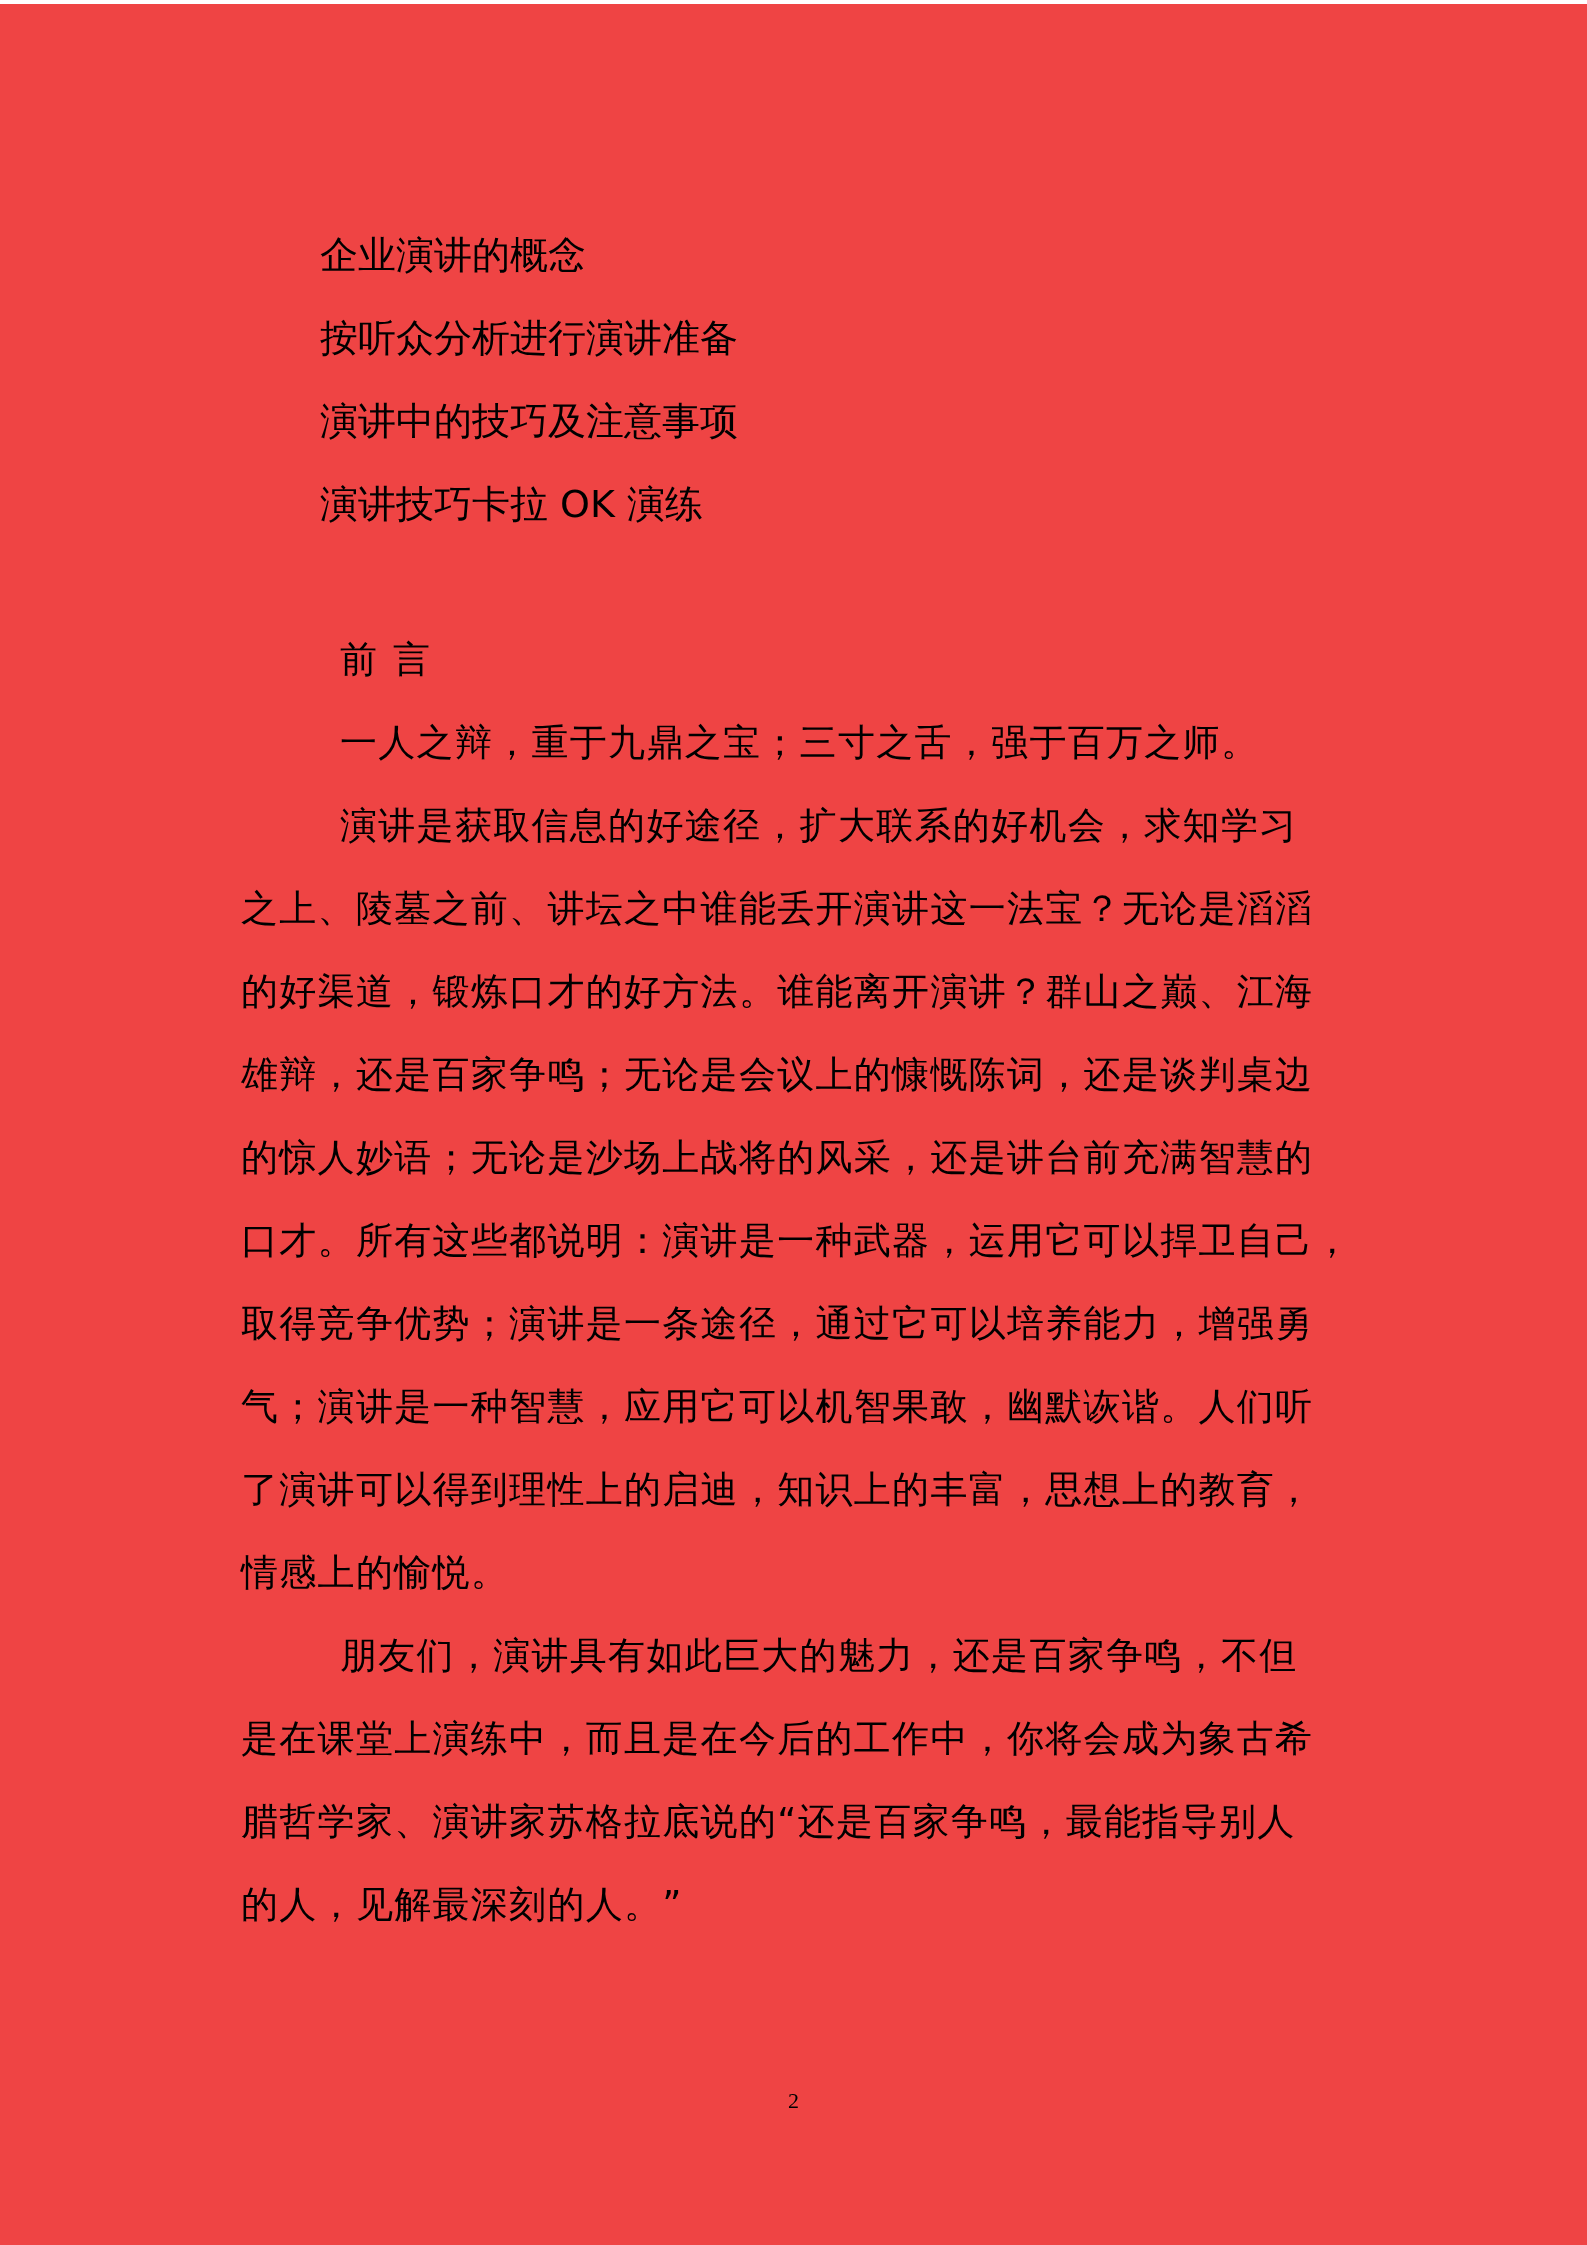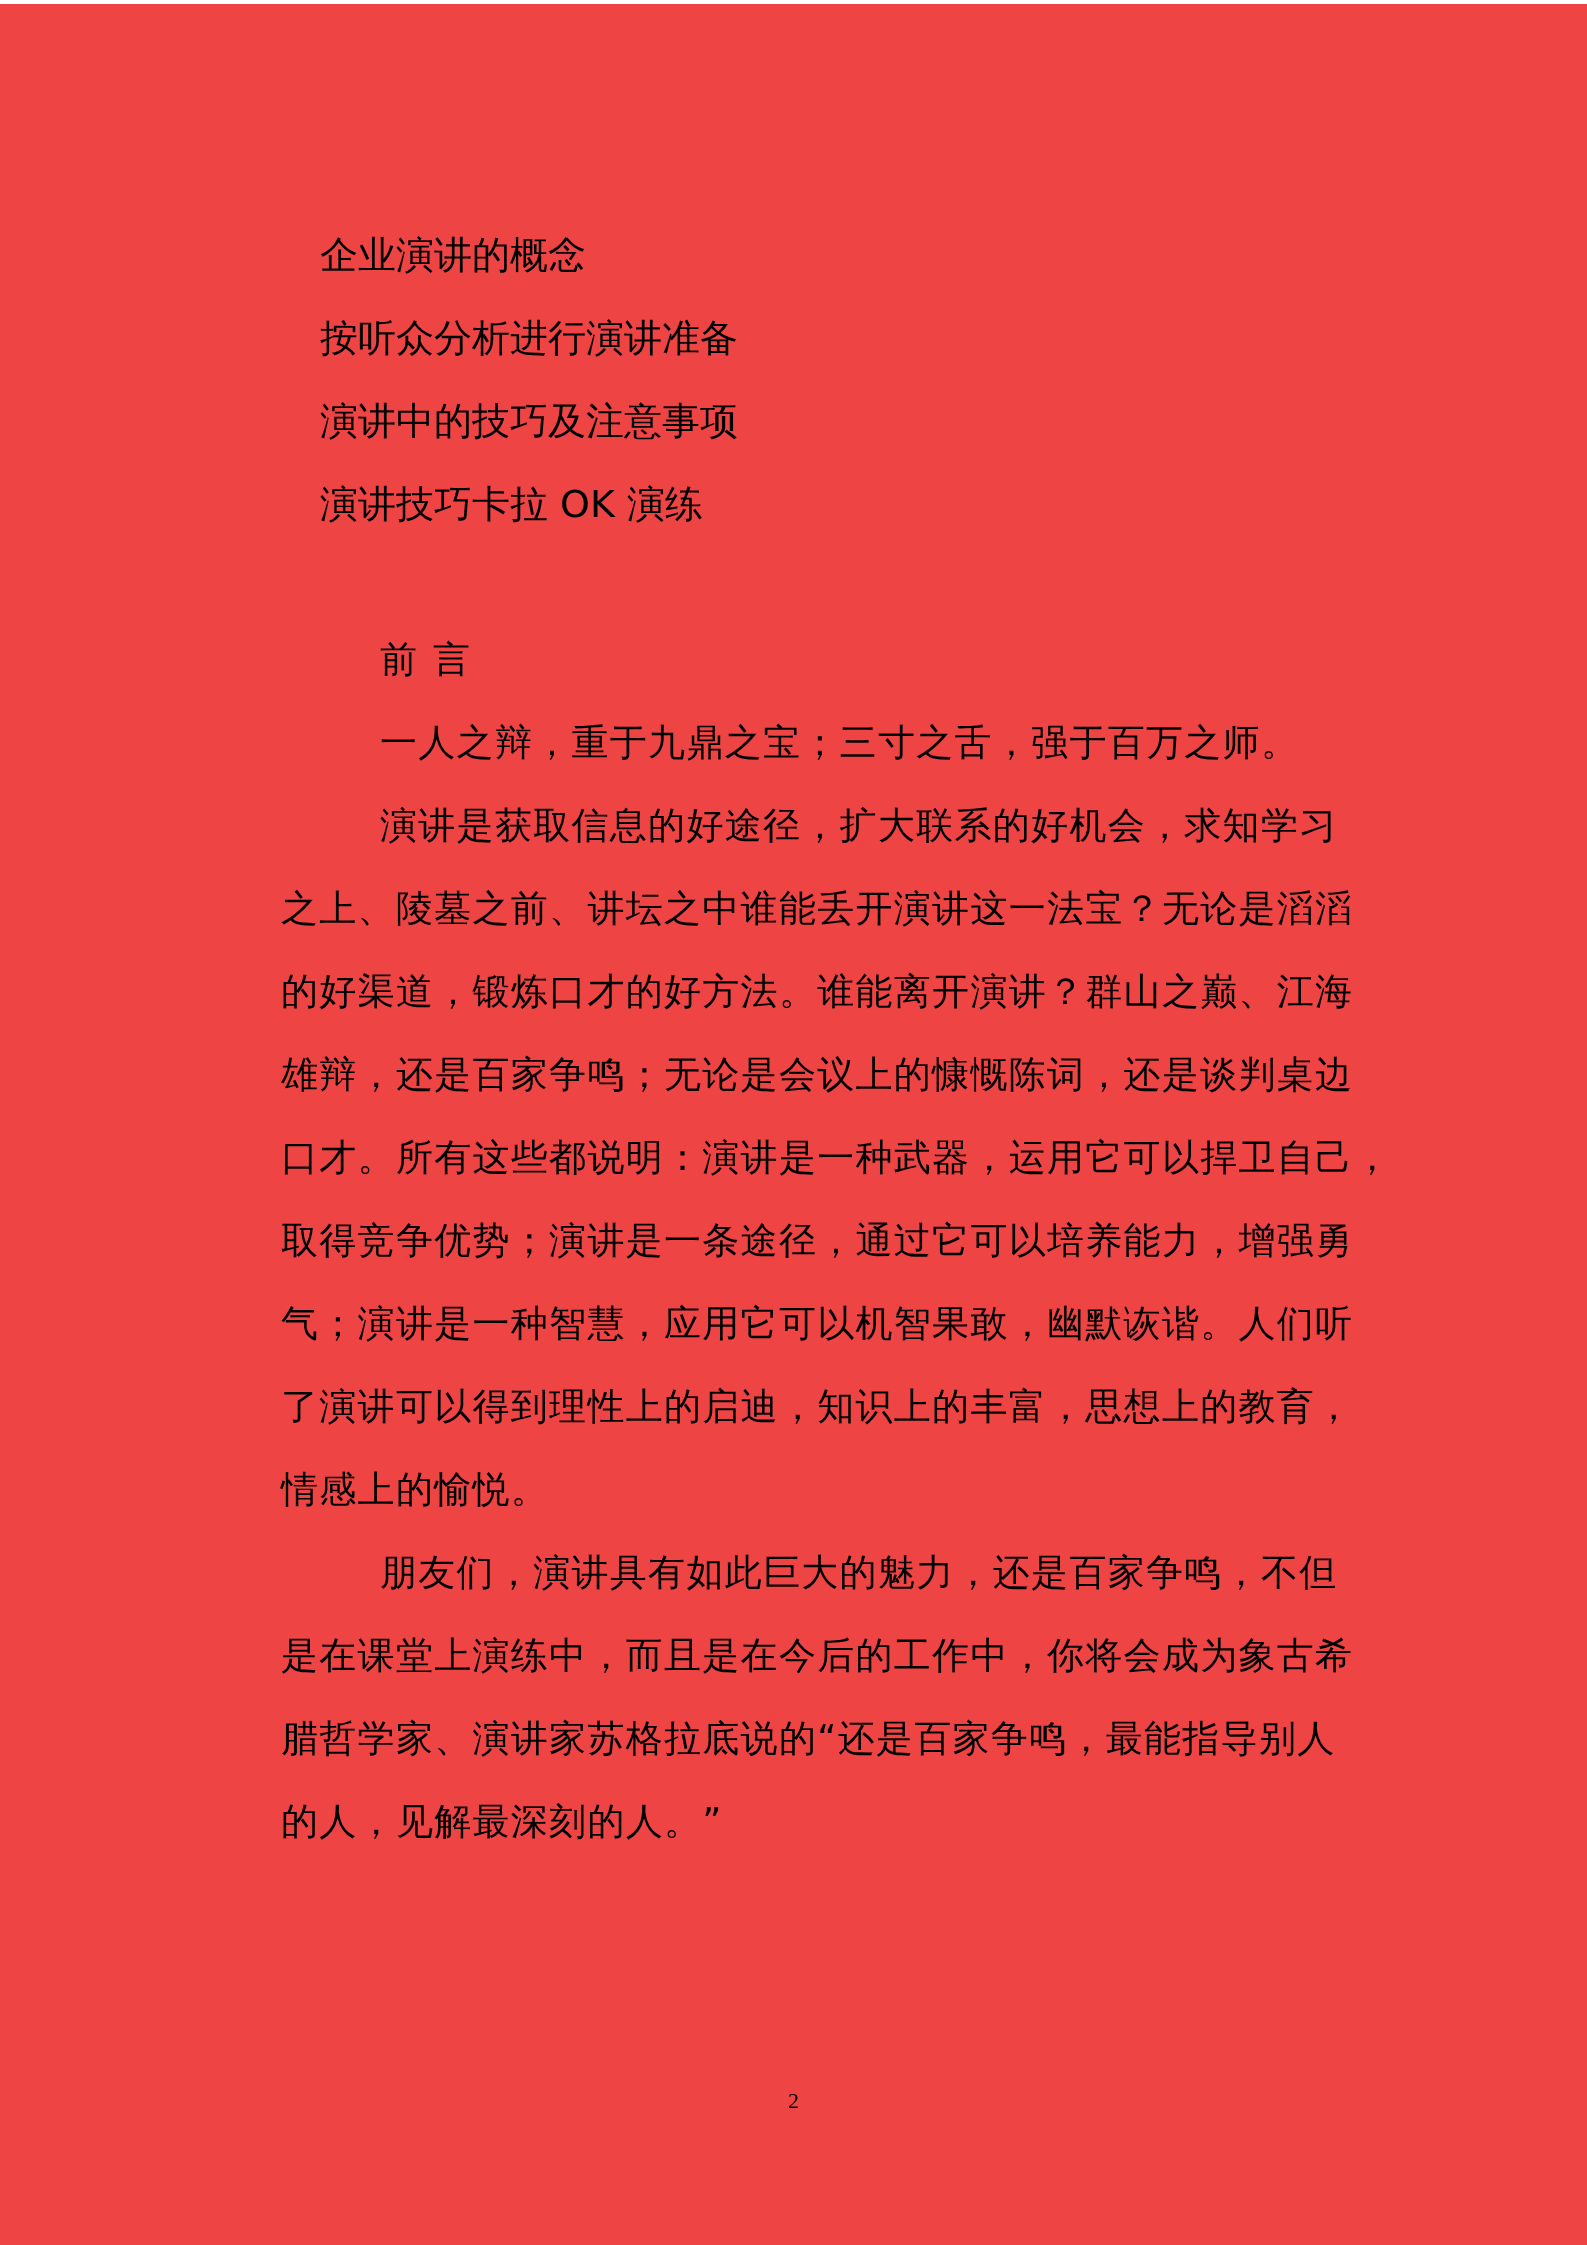--- a/index.html
+++ b/index.html
@@ -39,21 +39,20 @@
       left: 241px;
       top: 614px;
       width: 1110px;
     }
     .line {
       font-size: 37px;
       line-height: 83px;
       height: 83px;
       white-space: nowrap;
       letter-spacing: 1.3px;
-      margin-left: 40px;
     }
     .indent {
       padding-left: 99px;
     }
     .heading {
       padding-left: 99px;
       letter-spacing: 0;
     }
     .heading span + span {
       margin-left: 16px;
@@ -85,20 +84,21 @@
     <div class="line heading">
       <span>前</span><span>言</span>
     </div>
     <div class="line indent">一人之辩，重于九鼎之宝；三寸之舌，强于百万之师。</div>
 
     <div>
       <div class="line indent">演讲是获取信息的好途径，扩大联系的好机会，求知学习</div>
       <div class="line">之上、陵墓之前、讲坛之中谁能丢开演讲这一法宝？无论是滔滔</div>
       <div class="line">的好渠道，锻炼口才的好方法。谁能离开演讲？群山之巅、江海</div>
       <div class="line">雄辩，还是百家争鸣；无论是会议上的慷慨陈词，还是谈判桌边</div>
+      <div class="line">的惊人妙语；无论是沙场上战将的风采，还是讲台前充满智慧的</div>
       <div class="line">口才。所有这些都说明：演讲是一种武器，运用它可以捍卫自己，</div>
       <div class="line">取得竞争优势；演讲是一条途径，通过它可以培养能力，增强勇</div>
       <div class="line">气；演讲是一种智慧，应用它可以机智果敢，幽默诙谐。人们听</div>
       <div class="line">了演讲可以得到理性上的启迪，知识上的丰富，思想上的教育，</div>
       <div class="line">情感上的愉悦。</div>
     </div>
 
     <div>
       <div class="line indent">朋友们，演讲具有如此巨大的魅力，还是百家争鸣，不但</div>
       <div class="line">是在课堂上演练中，而且是在今后的工作中，你将会成为象古希</div>

